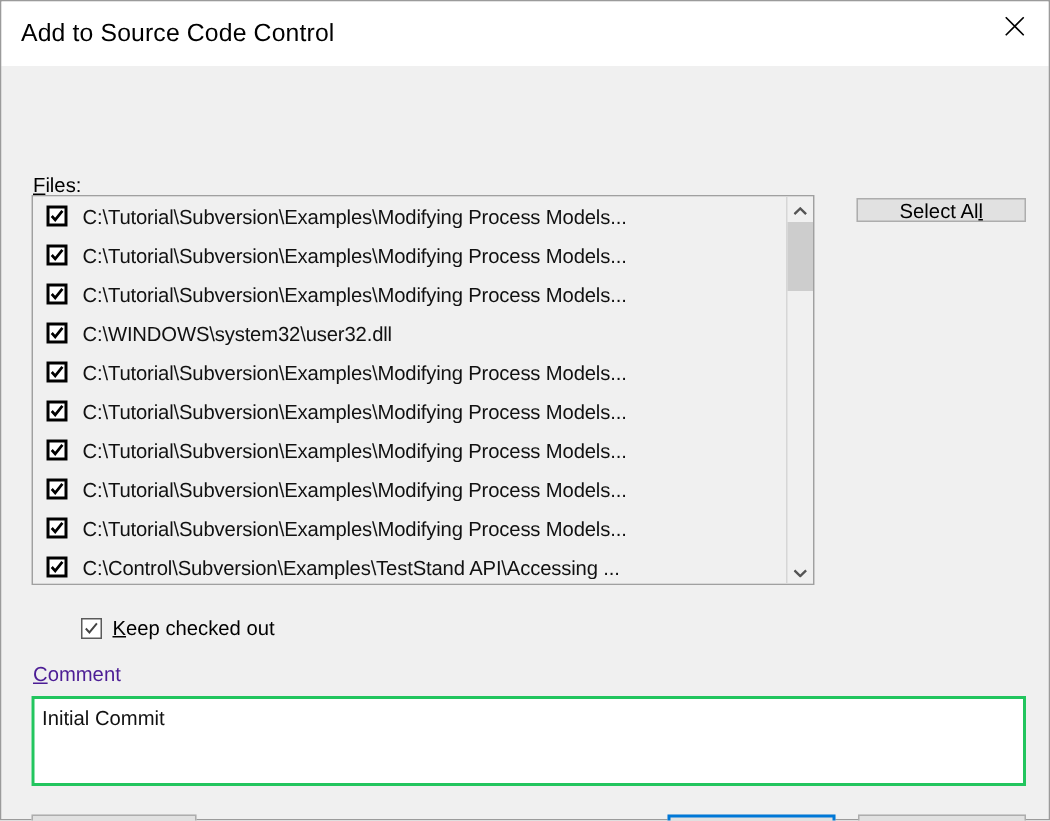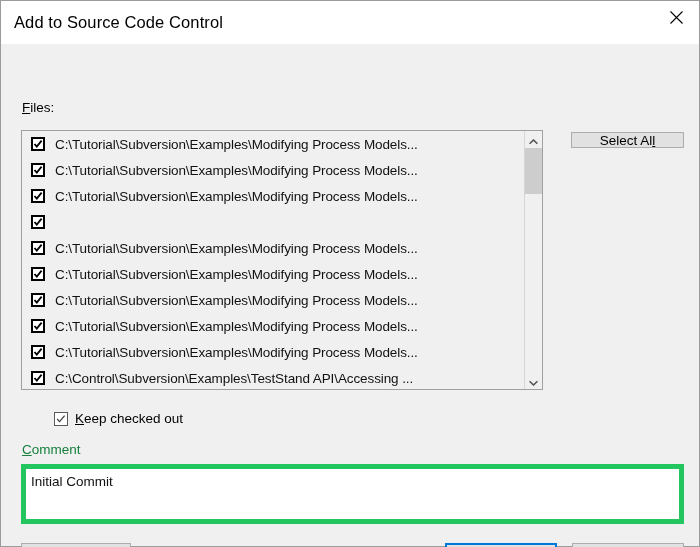--- a/index.html
+++ b/index.html
@@ -59,21 +59,21 @@
   
   .body {
     flex: 1 1 auto;
     background: #f0f0f0;
     position: relative;
   }
 
   .files-label {
     position: absolute;
     left: 21px;
-    top: 56px;
+    top: 72px;
     font-size: 13.5px;
     color: #000;
   }
   .files-label .accel,
   .ck-label .accel,
   .comment-label .accel,
   .btn .accel {
     text-decoration: underline;
     text-underline-offset: 1px;
   }
@@ -205,31 +205,31 @@
     font-size: 13.5px;
     color: #000;
   }
 
   
   .comment-label {
     position: absolute;
     left: 21px;
     top: 398px;
     font-size: 13.5px;
-    color: #15803d;
+    color: #4c1d95;
   }
   .comment-box {
     position: absolute;
     left: 20px;
     top: 420px;
     width: 663px;
     height: 60px;
     box-sizing: border-box;
     background: #ffffff;
-    border: 5px solid #22c55e;
+    border: 2px solid #22c55e;
     padding: 4px 5px;
     font-family: "Liberation Sans", sans-serif;
     font-size: 13.5px;
     color: #111;
     overflow: hidden;
     resize: none;
     outline: none;
     line-height: 17px;
   }
 
@@ -302,20 +302,21 @@
               </svg>
           </span>
           <span class="row-text">C:\Tutorial\Subversion\Examples\Modifying Process Models...</span>
         </div>
         <div class="row">
           <span class="cbx">
             <svg width="10" height="10" viewBox="0 0 10 10">
                 <path d="M1.5 5 L3.8 7.6 L8.6 1.6" stroke="#000" stroke-width="1.8" fill="none"></path>
               </svg>
           </span>
+          <span class="row-text">C:\WINDOWS\system32\user32.dll</span>
         </div>
         <div class="row">
           <span class="cbx">
             <svg width="10" height="10" viewBox="0 0 10 10">
                 <path d="M1.5 5 L3.8 7.6 L8.6 1.6" stroke="#000" stroke-width="1.8" fill="none"></path>
               </svg>
           </span>
           <span class="row-text">C:\Tutorial\Subversion\Examples\Modifying Process Models...</span>
         </div>
         <div class="row">

